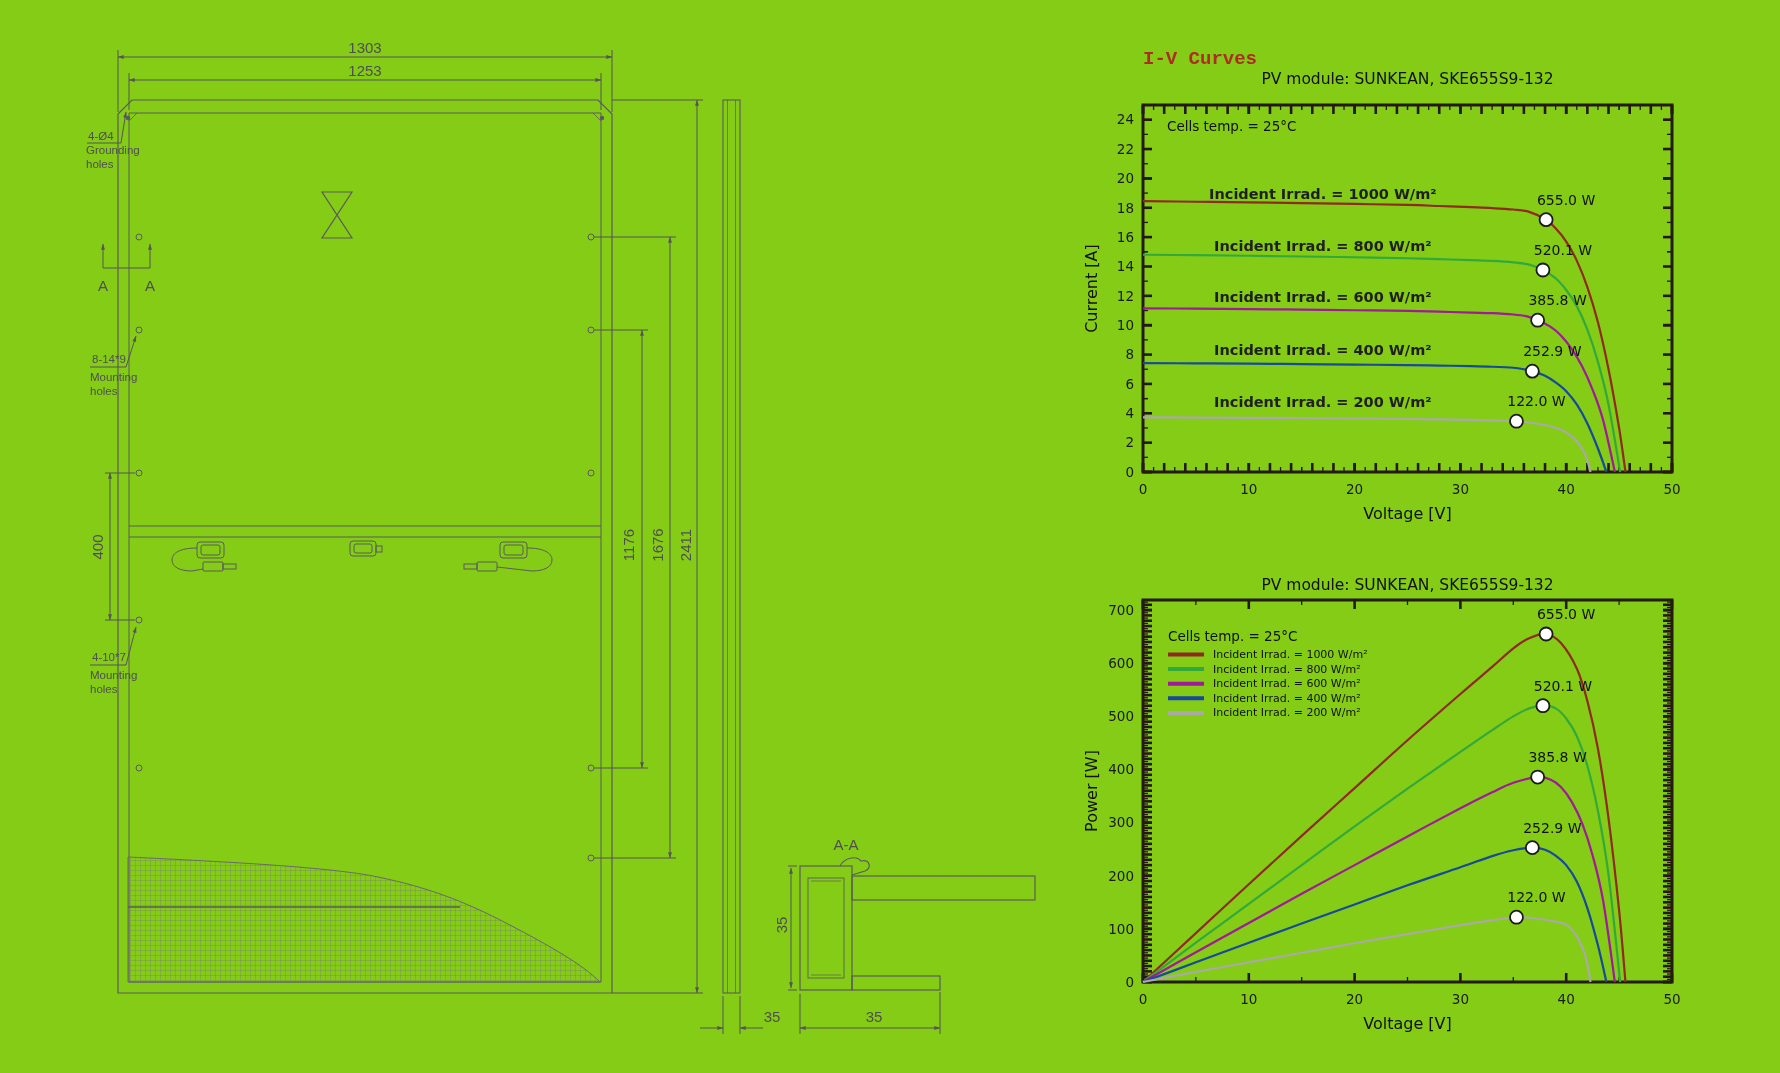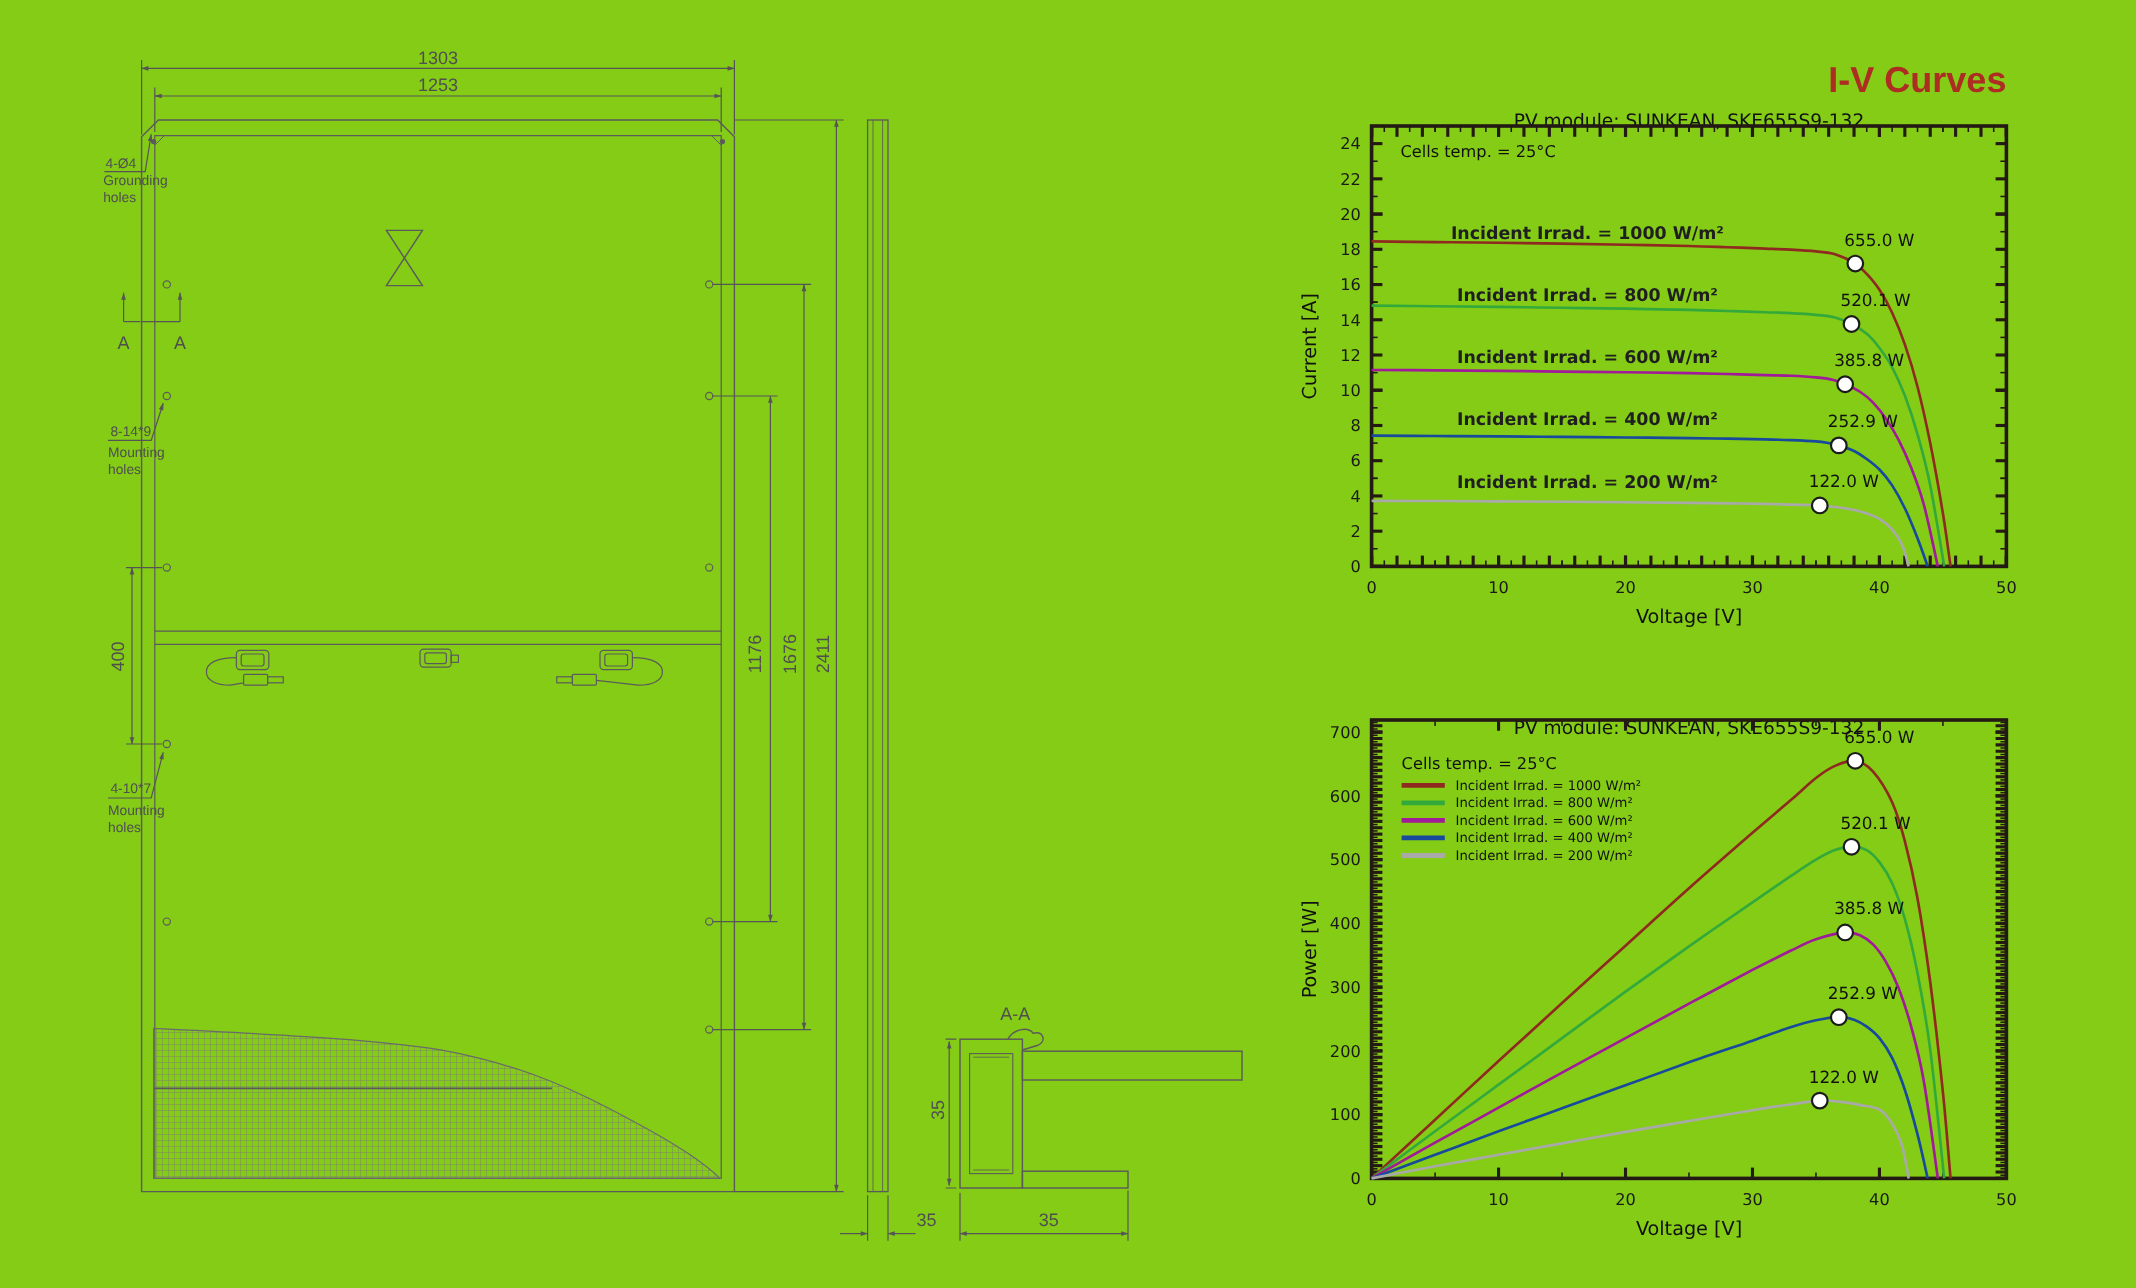--- a/index.html
+++ b/index.html
@@ -1,23 +1,23 @@
 <!DOCTYPE html>
 <html><head>
 <meta charset="utf-8">
 <style>
   html,body{margin:0;padding:0;background:#ffffff;}
   .canvas{position:relative;width:1780px;height:1073px;background:#84cc16;overflow:hidden;
           font-family:"DejaVu Sans",sans-serif;}
   .tech-svg{position:absolute;left:0;top:0;}
   .chart-sec{position:absolute;width:720px;}
-  .chart-title{position:absolute;left:83px;width:529px;text-align:right;
-               font-family:Liberation Sans, sans-serif;font-weight:bold;font-size:30px;line-height:30px;}
+  .chart-title{position:absolute;left:83px;width:529px;text-align:left;
+               font-family:Liberation Mono, monospace;font-weight:bold;font-size:19px;line-height:30px;}
   .chart-sub{position:absolute;left:43px;width:609px;text-align:center;
-             font-family:"DejaVu Sans",sans-serif;font-size:15.5px;line-height:17px;color:#111;margin-top:22px;}
+             font-family:"DejaVu Sans",sans-serif;font-size:15.5px;line-height:17px;color:#111;}
   .plot-svg{position:absolute;left:0;top:0;}
   svg text{user-select:none;}
 </style>
 </head>
 <body>
 
 <div class="canvas">
 
   <svg class="tech-svg" width="1060" height="1073" viewBox="0 0 1060 1073" font-family="Liberation Sans, sans-serif" fill="#4f4f4f">
     <defs>

